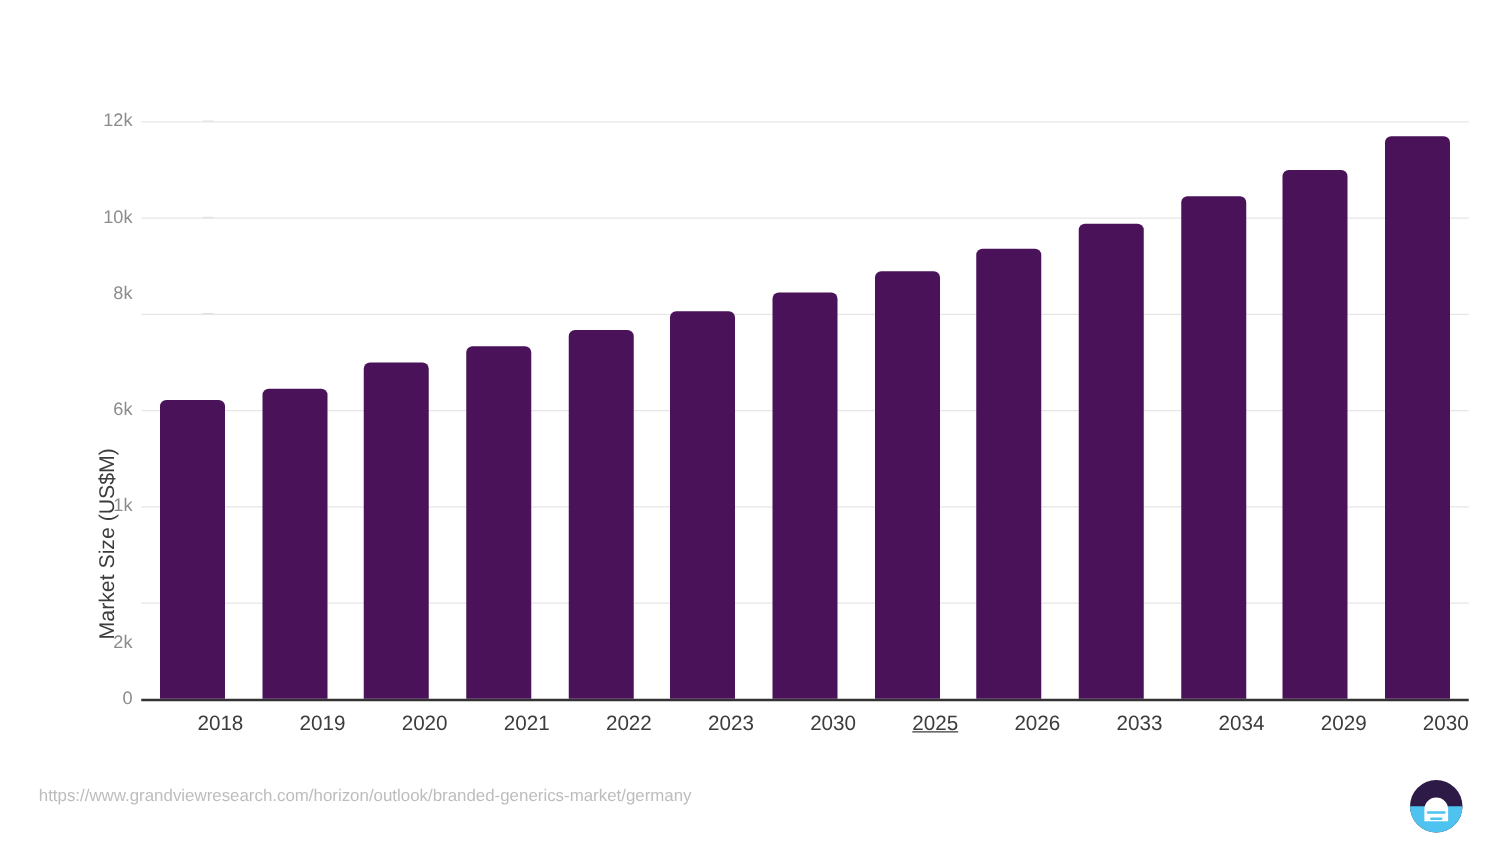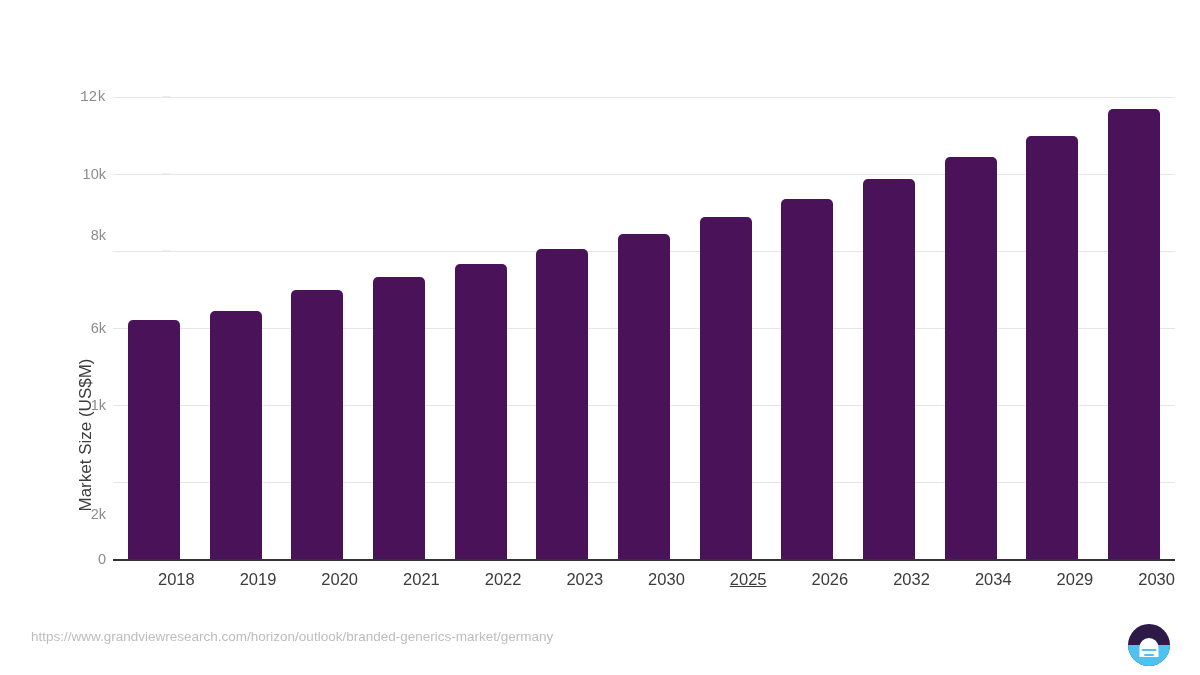--- a/index.html
+++ b/index.html
@@ -183,21 +183,21 @@
       <div class="ytick" style="top: 385px; margin-top: 32px;">2k</div>
       <div class="ytick-dash" style="top: 385px;"></div>
       <div class="ytick" style="top: 308px;">1k</div>
       <div class="ytick-dash" style="top: 308px;"></div>
       <div class="ytick" style="top: 231px;">6k</div>
       <div class="ytick-dash" style="top: 231px;"></div>
       <div class="ytick" style="top: 138px;">8k</div>
       <div class="ytick-dash" style="top: 154px;"></div>
       <div class="ytick" style="top: 77px;">10k</div>
       <div class="ytick-dash" style="top: 77px;"></div>
-      <div class="ytick" style="top: 0px; font-family: Liberation Mono, monospace;">12k</div>
+      <div class="ytick" style="top: 0px;">12k</div>
       <div class="ytick-dash" style="top: 0px;"></div>
       <div class="yaxis-title">Market Size (US$M)</div>
     </div>
 
   <div class="plot">
     <div class="gridlines">
         <div class="gridline zero" style="top: 462px;"></div>
         <div class="gridline" style="top: 385px;"></div>
         <div class="gridline" style="top: 308px;"></div>
         <div class="gridline" style="top: 231px;"></div>
@@ -252,21 +252,21 @@
   <div class="xlabels">
       <div class="xtick" style="left: 0px; width: 81.6923px;">2018</div>
       <div class="xtick" style="left: 81.6923px; width: 81.6923px;">2019</div>
       <div class="xtick" style="left: 163.385px; width: 81.6923px;">2020</div>
       <div class="xtick" style="left: 245.077px; width: 81.6923px;">2021</div>
       <div class="xtick" style="left: 326.769px; width: 81.6923px;">2022</div>
       <div class="xtick" style="left: 408.462px; width: 81.6923px;">2023</div>
       <div class="xtick" style="left: 490.154px; width: 81.6923px;">2030</div>
       <div class="xtick" style="left: 571.846px; width: 81.6923px; text-decoration: underline;">2025</div>
       <div class="xtick" style="left: 653.538px; width: 81.6923px;">2026</div>
-      <div class="xtick" style="left: 735.231px; width: 81.6923px;">2032</div>
+      <div class="xtick" style="left: 735.231px; width: 81.6923px;">2033</div>
       <div class="xtick" style="left: 816.923px; width: 81.6923px;">2034</div>
       <div class="xtick" style="left: 898.615px; width: 81.6923px;">2029</div>
       <div class="xtick" style="left: 980.308px; width: 81.6923px;">2030</div>
     </div>
 
   <div class="source-url">https://www.grandviewresearch.com/horizon/outlook/branded-generics-market/germany</div>
 
   <div class="logo">
     <div class="logo-mark">
       <div class="water"></div>

